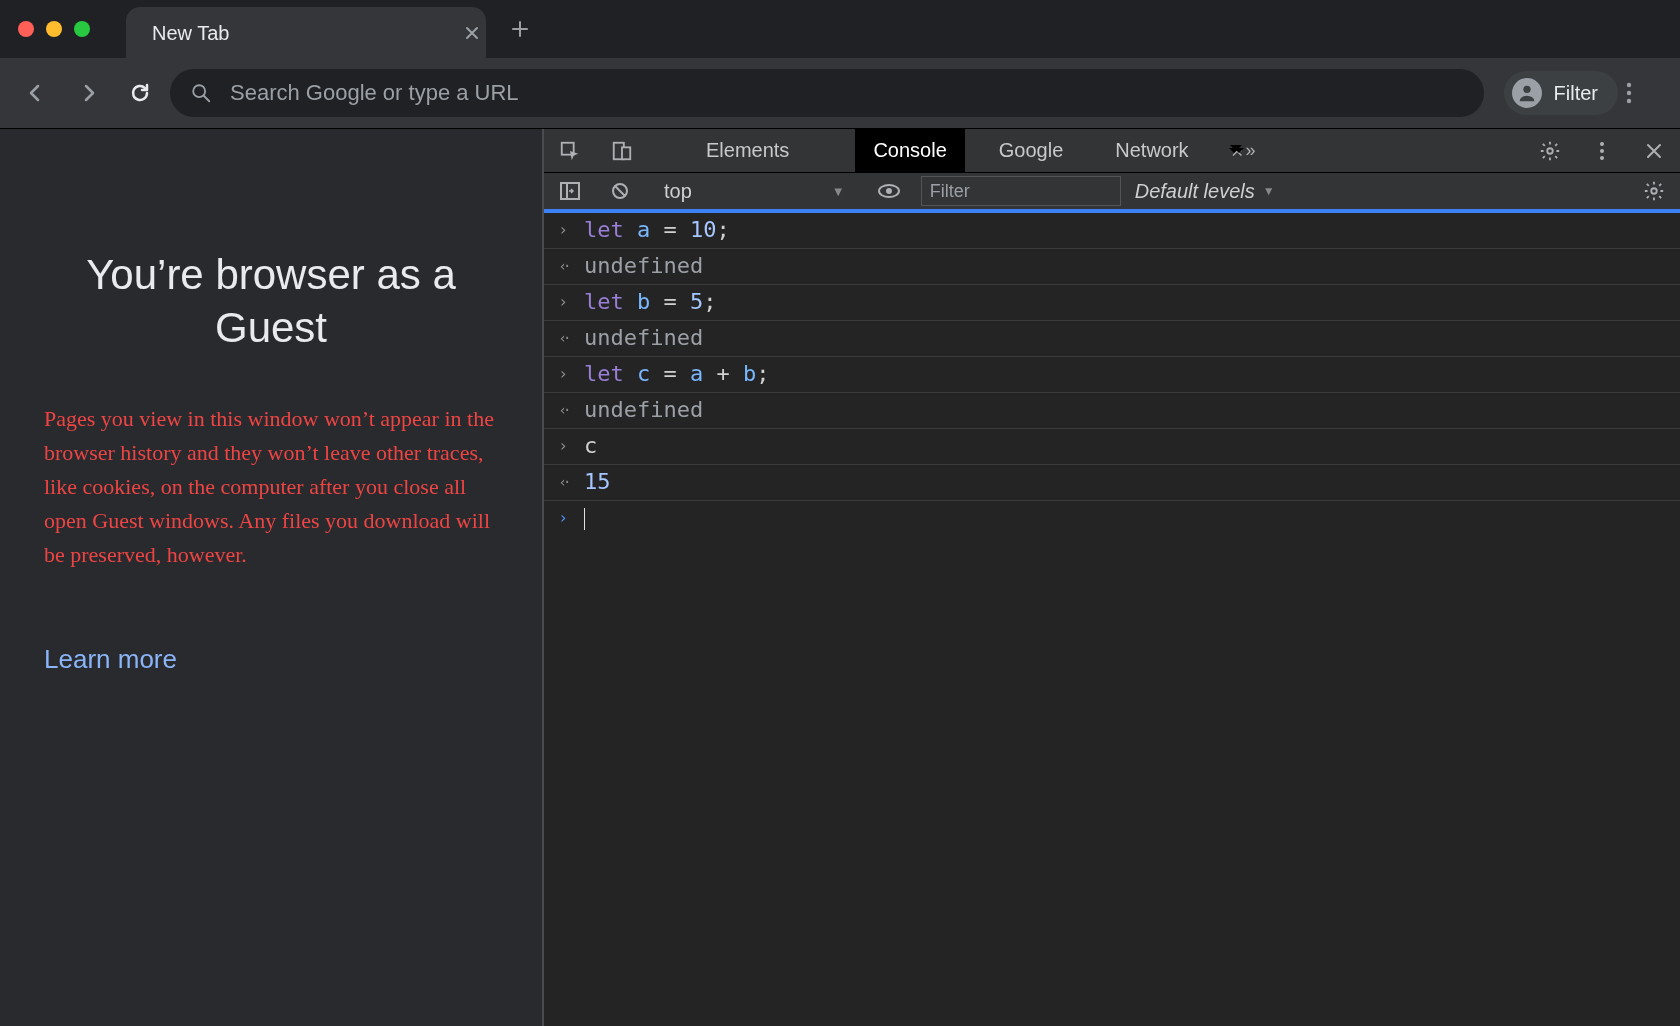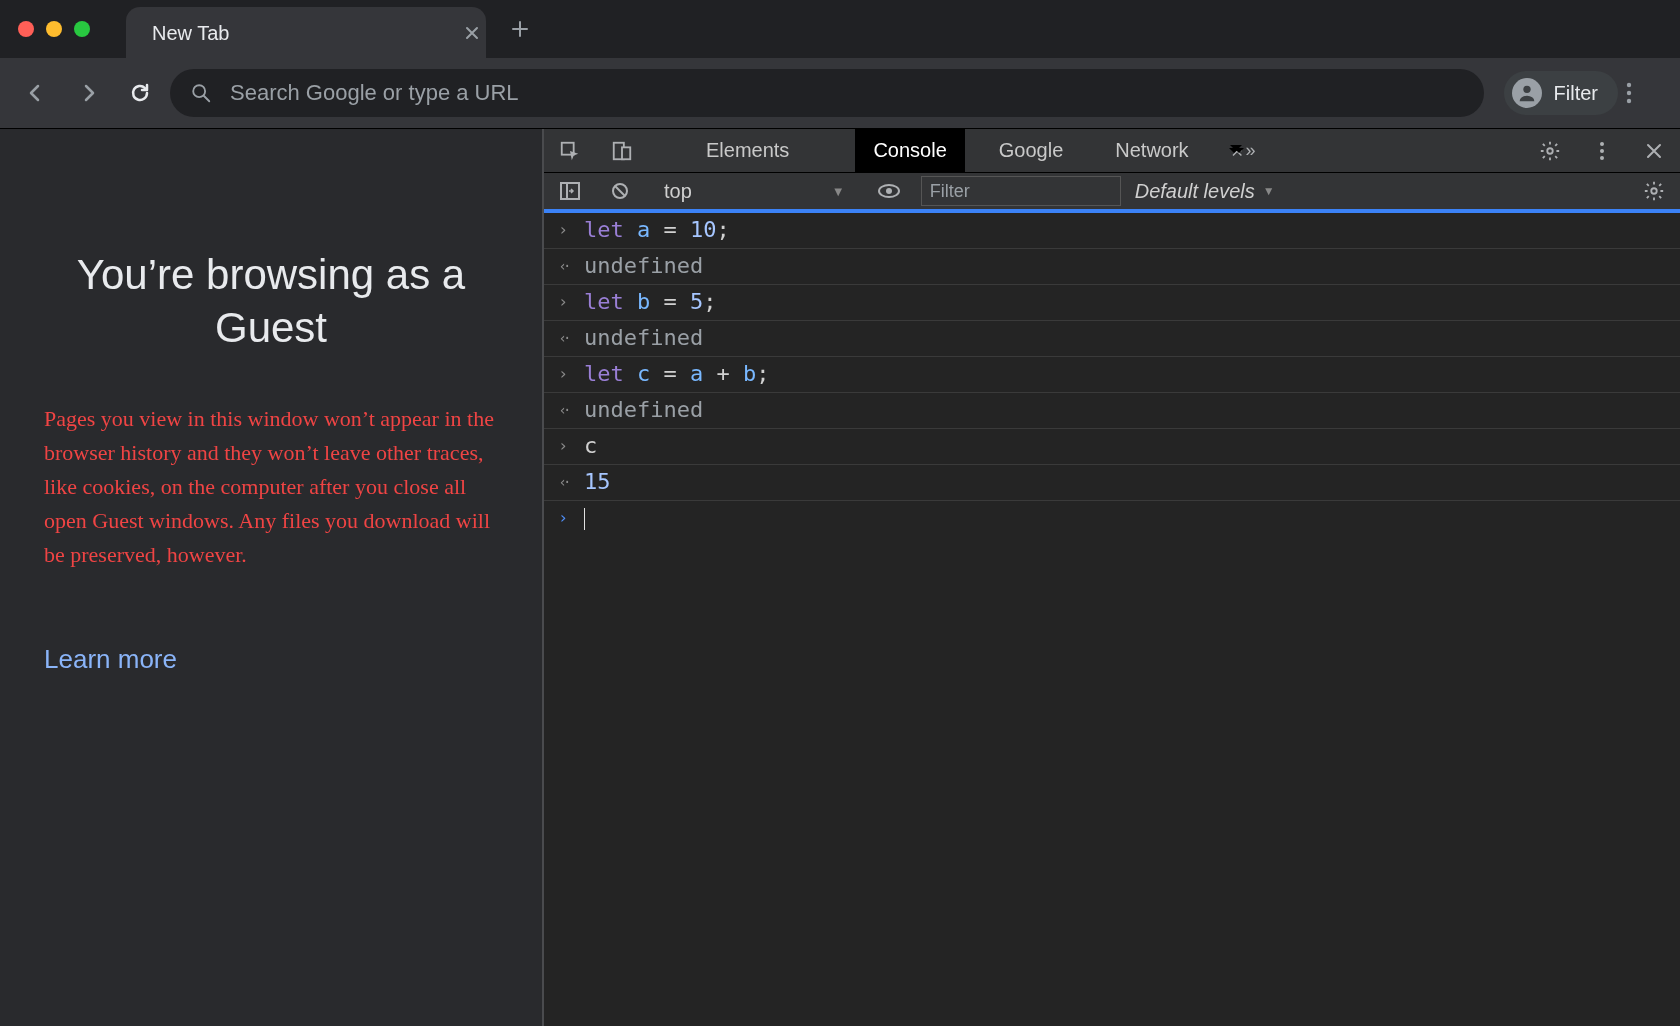--- a/index.html
+++ b/index.html
@@ -301,21 +301,21 @@
         <circle cx="3" cy="3" r="2.2" fill="currentColor"></circle>
         <circle cx="3" cy="11" r="2.2" fill="currentColor"></circle>
         <circle cx="3" cy="19" r="2.2" fill="currentColor"></circle>
       </svg>
   </div>
 </div>
 
 <div class="content">
 
   <div class="page">
-    <h1>You’re browsing as a Guest</h1>
+    <h1>You’re browser as a Guest</h1>
     <p>Pages you view in this window won’t appear in the browser history and they won’t leave other traces, like cookies, on the computer after you close all open Guest windows. Any files you download will be preserved, however.</p>
     <a href="#">Learn more</a>
   </div>
 
   <div class="devtools">
 
     <div class="dt-tabs">
       <div class="dt-icon">
         <svg width="22" height="22" viewBox="0 0 24 24">
             <rect x="3" y="3" width="13" height="13" stroke="currentColor" stroke-width="2" fill="none"></rect>

